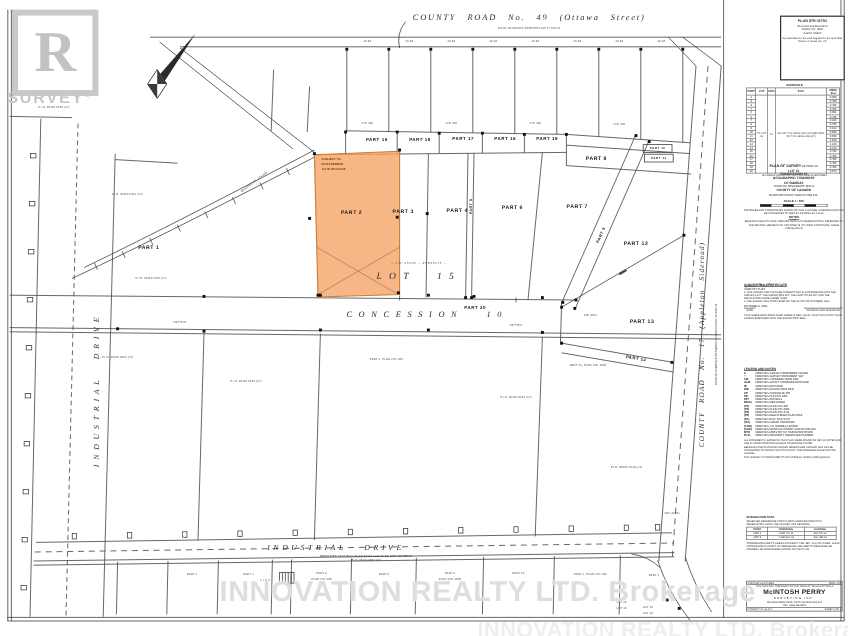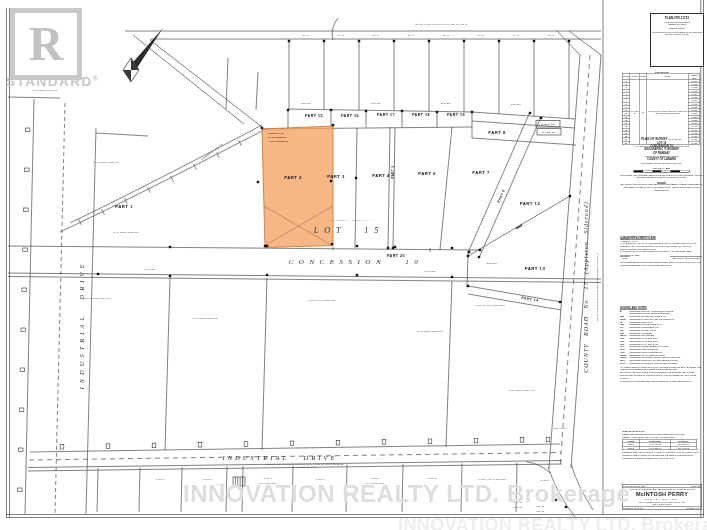--- a/index.html
+++ b/index.html
@@ -257,20 +257,21 @@
         <line x1="227" y1="466.3931" x2="226" y2="512" stroke="#4a4a4a" stroke-width=".7"></line>
         <line x1="243" y1="466.1835" x2="242" y2="512" stroke="#4a4a4a" stroke-width=".7"></line>
         <line x1="293" y1="465.5285" x2="292" y2="512" stroke="#4a4a4a" stroke-width=".7"></line>
         <line x1="347" y1="464.8211" x2="346" y2="512" stroke="#4a4a4a" stroke-width=".7"></line>
         <line x1="403" y1="464.0875" x2="402" y2="512" stroke="#4a4a4a" stroke-width=".7"></line>
         <line x1="462" y1="463.3146" x2="461" y2="512" stroke="#4a4a4a" stroke-width=".7"></line>
         <line x1="517" y1="462.5941" x2="516" y2="512" stroke="#4a4a4a" stroke-width=".7"></line>
       </g>
   </svg>
 
+  <div class="roadname" style="left:441px;top:15px;font-size:7px;letter-spacing:1.5px;word-spacing:6px;">COUNTY   ROAD   No.  49   (Ottawa   Street)</div>
   <div class="cmicro it" style="left:441px;top:23.5px;">ROAD  ALLOWANCE  BETWEEN  LOTS  15  AND  16</div>
 
   <div class="roadname rot" style="left:81px;top:325px;font-size:6.5px;letter-spacing:4px;word-spacing:8px;">INDUSTRIAL   DRIVE</div>
 
   <div class="roadname" style="left:280px;top:457px;font-size:6.5px;letter-spacing:3px;word-spacing:10px;">INDUSTRIAL      DRIVE</div>
   <div class="cmicro" style="left:305px;top:463.8px;">DEDICATED AS PUBLIC ROAD BY BY-LAW 15-48, INST. RS188502</div>
   <div class="cmicro" style="left:305px;top:467.4px;">P.I.N. 05110-0297 (LT)</div>
 
   <div class="roadname rot" style="left:586px;top:287px;font-size:6px;letter-spacing:1px;word-spacing:5px;">COUNTY  ROAD  No. 17  (Appleton  Sideroad)</div>
   <div class="cmicro" style="left:597px;top:287px;transform:translate(-50%,-50%) rotate(-90deg) scale(.5);">ROAD  ALLOWANCE  BETWEEN  CONCESSIONS  10  AND  11</div>
@@ -634,17 +635,17 @@
         <span>PROJECT: CL-21-117</span>
         <span>SHEET 1 OF 1</span>
       </div>
     </div>
   </div>
 
   <div id="realtor">
     <span class="R">R</span>
   </div>
   <div id="realtor-cap">
-    <span>STANDARD</span><sup>®</sup>
+    <span>SURVEY</span><sup>®</sup>
   </div>
   <div id="wm-main">INNOVATION REALTY LTD.  Brokerage</div>
   <div id="wm-crop">INNOVATION REALTY LTD.  Brokerage</div>
 </div>
 
 </body></html>

